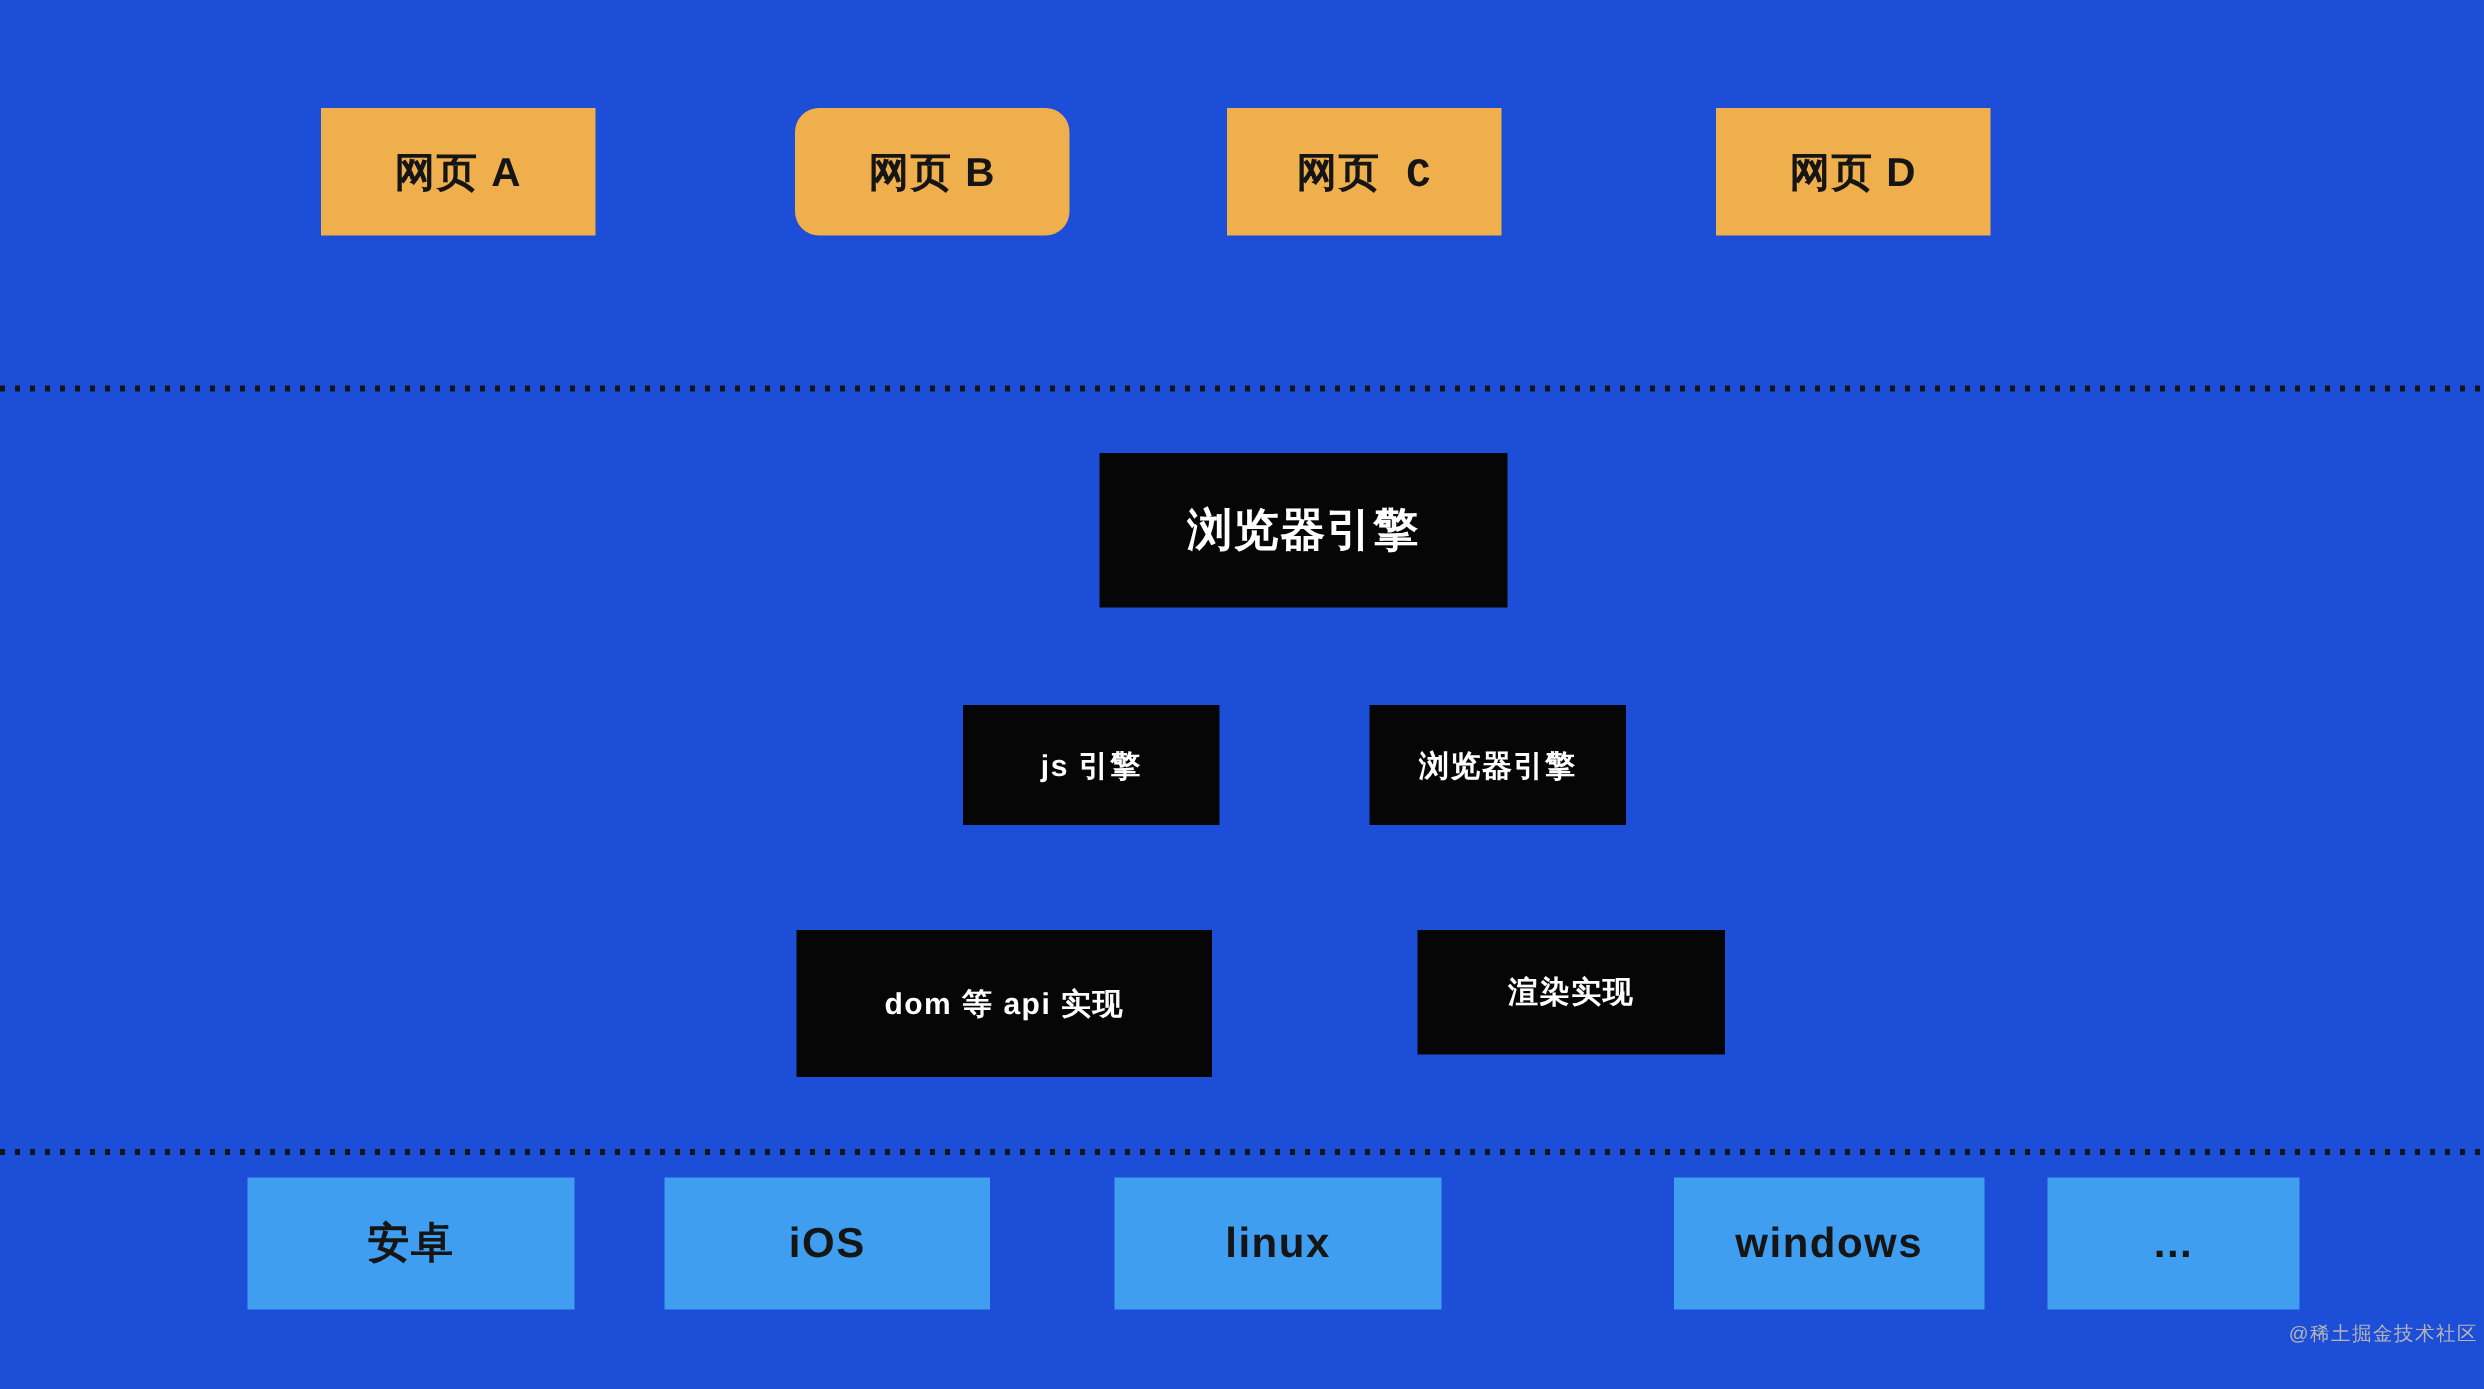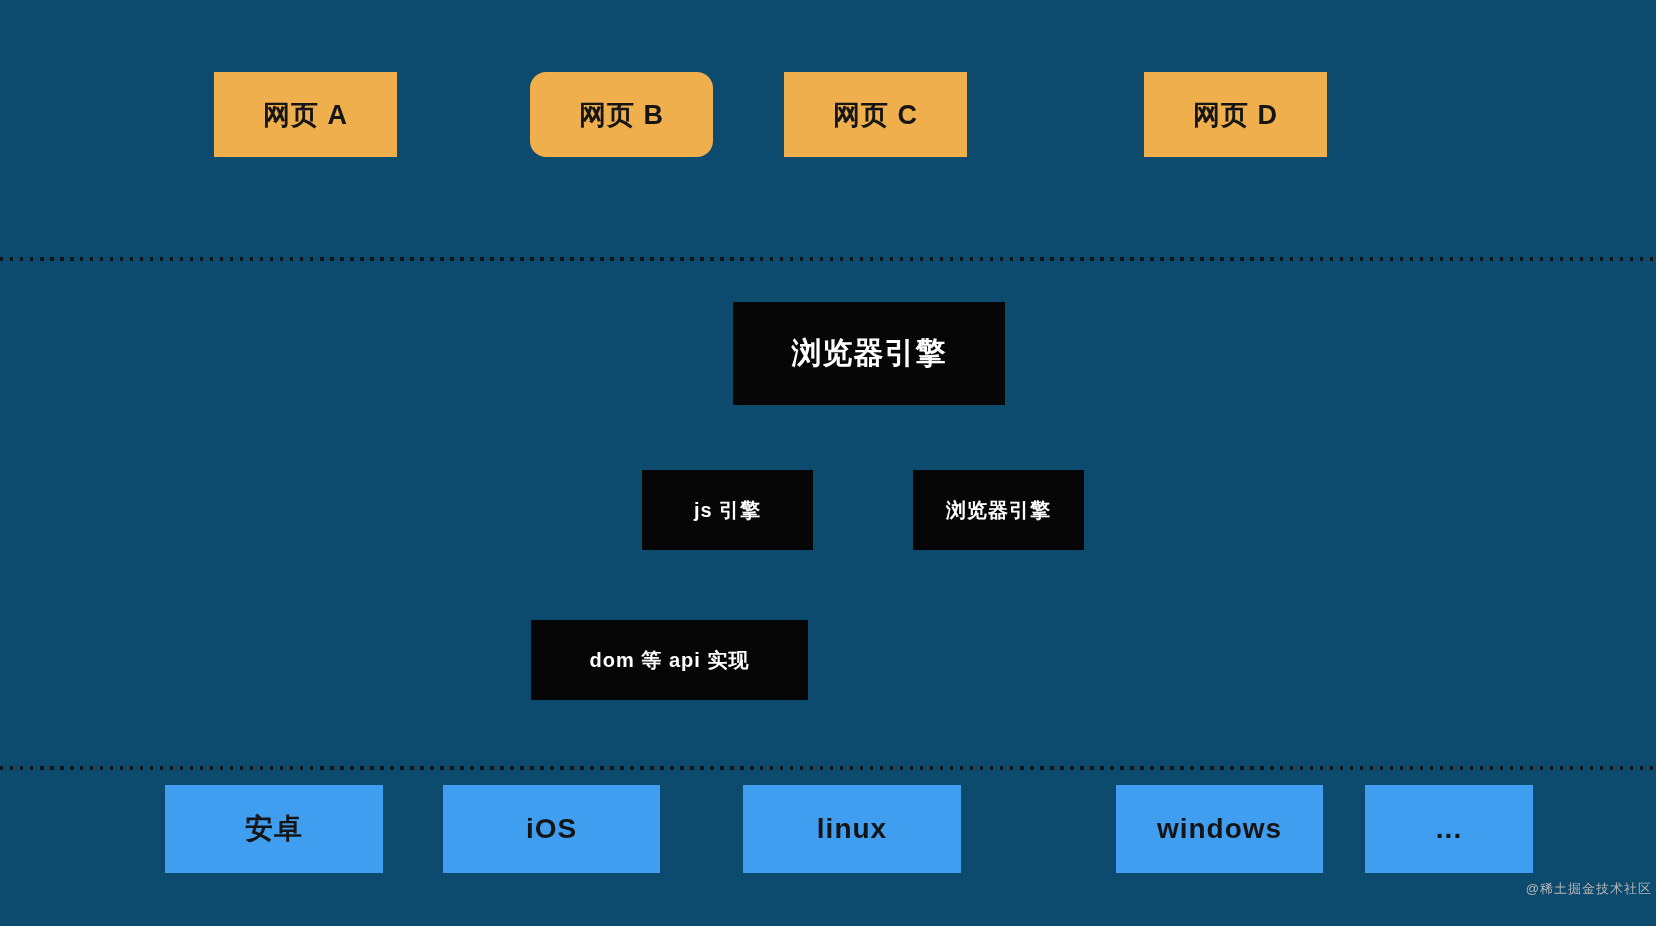--- a/index.html
+++ b/index.html
@@ -1,21 +1,21 @@
 <!DOCTYPE html>
 <html style="--webpage-box: #EFAF4D; --engine-box: #060606; --platform-box: #3F9EEF; --box-text-dark: #151515; --box-text-light: #FFFFFF; --dot-color: #151515; --watermark-text: #B5B5B5;"><head>
 <meta charset="utf-8">
 <style>
   * { margin: 0; padding: 0; box-sizing: border-box; }
   html, body { background: #ffffff; }
   .canvas {
     position: relative;
     width: 1656px;
     height: 926px;
-    background: #0c4a6e;
+    background: #1d4ed8;
     overflow: hidden;
     font-family: "Liberation Sans", "DejaVu Sans", sans-serif;
   }
   .box {
     position: absolute;
     display: flex;
     align-items: center;
     justify-content: center;
     font-weight: bold;
     letter-spacing: 1px;
@@ -25,21 +25,21 @@
   .webpage {
     background: var(--webpage-box, #EFAF4D);
     color: var(--box-text-dark, #151515);
     top: 72px;
     height: 85px;
     width: 183px;
     font-size: 27px;
   }
   #wp-a { left: 214px; }
   #wp-b { left: 530px; border-radius: 16px; }
-  #wp-c { left: 784px; }
+  #wp-c { left: 818px; font-family: Liberation Mono, monospace; }
   #wp-d { left: 1144px; }
 
   
   .divider {
     position: absolute;
     left: 0;
     width: 1656px;
     height: 4px;
     background: repeating-linear-gradient(
       to right,
@@ -54,21 +54,21 @@
 
   
   .engine {
     background: var(--engine-box, #060606);
     color: var(--box-text-light, #ffffff);
     font-size: 20px;
   }
   #browser-engine { left: 733px; top: 302px; width: 272px; height: 103px; font-size: 30px; text-align: center; }
   #js-engine      { left: 642px; top: 470px; width: 171px; height: 80px; }
   #render-engine  { left: 913px; top: 470px; width: 171px; height: 80px; }
-  #dom-api-impl   { left: 531px; top: 620px; width: 277px; height: 80px; }
+  #dom-api-impl   { left: 531px; top: 620px; width: 277px; height: 98px; }
   #render-impl    { left: 945px; top: 620px; width: 205px; height: 83px; }
 
   
   .platform {
     background: var(--platform-box, #3F9EEF);
     color: var(--box-text-dark, #151515);
     top: 785px;
     height: 88px;
     font-size: 28px;
   }
@@ -97,20 +97,21 @@
   <div class="box webpage" id="wp-b">网页 B</div>
   <div class="box webpage" id="wp-c">网页 C</div>
   <div class="box webpage" id="wp-d">网页 D</div>
 
   <div class="divider" id="divider-top"></div>
 
   <div class="box engine" id="browser-engine">浏览器引擎</div>
   <div class="box engine" id="js-engine">js 引擎</div>
   <div class="box engine" id="render-engine">浏览器引擎</div>
   <div class="box engine" id="dom-api-impl">dom 等 api 实现</div>
+  <div class="box engine" id="render-impl">渲染实现</div>
 
   <div class="divider" id="divider-bottom"></div>
 
   <div class="box platform" id="pf-ios">iOS</div>
   <div class="box platform" id="pf-android">安卓</div>
   <div class="box platform" id="pf-linux">linux</div>
   <div class="box platform" id="pf-windows">windows</div>
   <div class="box platform" id="pf-more">...</div>
 
   <div class="watermark">@稀土掘金技术社区</div>

